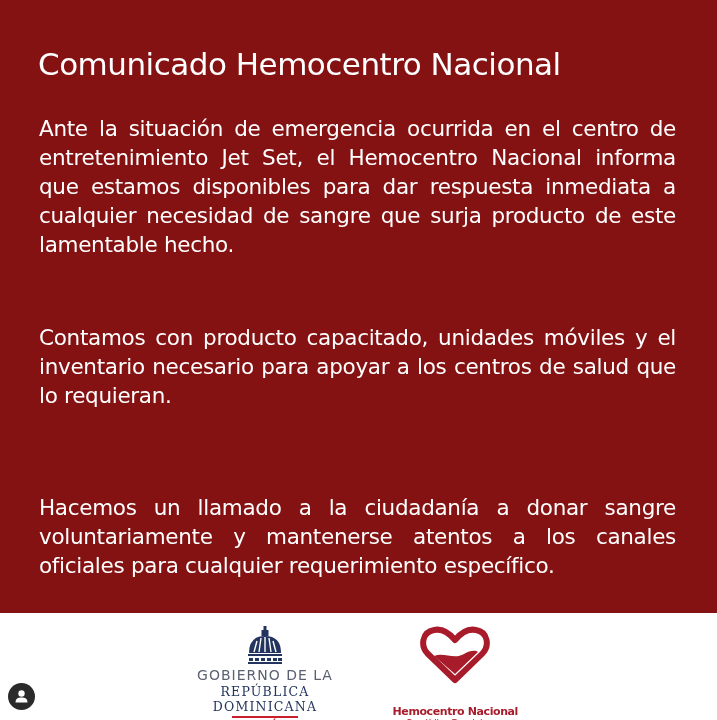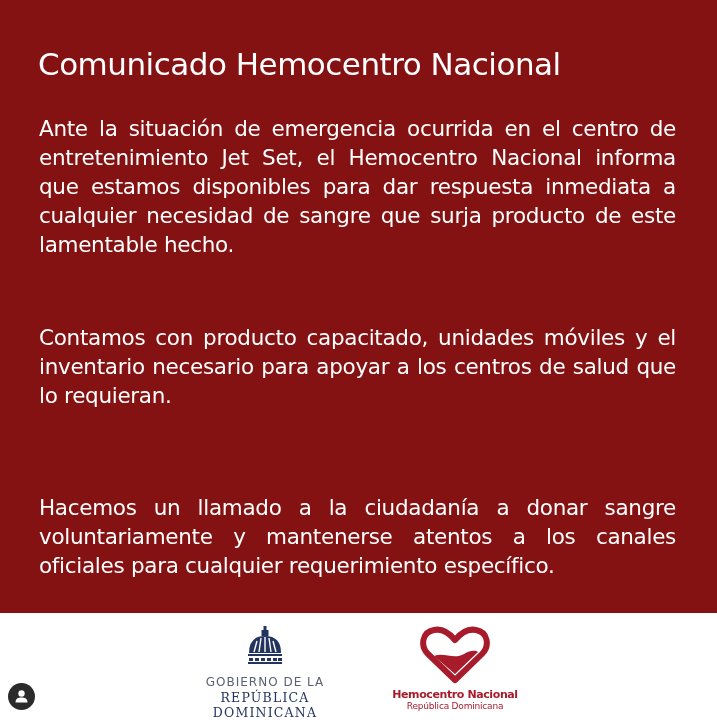--- a/index.html
+++ b/index.html
@@ -6,26 +6,26 @@
   body{width:717px;height:720px;overflow:hidden;background:#fff;position:relative;font-family:"Liberation Sans",sans-serif;}
   .red{position:absolute;left:0;top:0;width:717px;height:613px;background:#851213;}
   .title{position:absolute;left:38px;top:46px;font-family:"DejaVu Sans",sans-serif;font-weight:normal;font-size:31px;color:#fff;letter-spacing:-0.5px;white-space:nowrap;}
   .para{position:absolute;left:39px;width:637px;color:#fff;font-family:"DejaVu Sans",sans-serif;font-size:21.5px;line-height:29px;text-align:justify;text-align-last:left;letter-spacing:-0.3px;}
   .p1{top:114px;}
   .p2{top:323px;}
   .p3{top:463px;margin-top:30px;}
   .white{position:absolute;left:0;top:613px;width:717px;height:107px;background:#fff;}
   .gov{position:absolute;left:170px;top:625px;width:190px;text-align:center;}
   .gov .dome{display:block;margin:0 auto;}
-  .gov .g1{font-family:"DejaVu Sans",sans-serif;font-size:12px;letter-spacing:1px;color:#5a6170;margin-top:10px;}
+  .gov .g1{font-family:"DejaVu Sans",sans-serif;font-size:14px;letter-spacing:1px;color:#5a6170;margin-top:2px;}
   .gov .g2{font-family:"DejaVu Serif",serif;font-size:12.5px;letter-spacing:1.2px;color:#23355f;margin-top:1px;}
   .gov .bar{width:66px;height:2px;background:#c8202d;margin:2px auto 2px;}
   .gov .g3{font-family:"DejaVu Serif",serif;font-size:12px;font-weight:bold;letter-spacing:0.6px;color:#c8202d;}
   .hemo{position:absolute;left:392px;top:626px;width:126px;text-align:center;}
-  .hemo .h1{font-family:"DejaVu Sans",sans-serif;font-size:11px;font-weight:bold;color:#a81b2b;letter-spacing:-0.4px;margin-top:0;}
+  .hemo .h1{font-family:"DejaVu Sans",sans-serif;font-size:11px;font-weight:bold;color:#a81b2b;letter-spacing:-0.4px;margin-top:17px;text-align:right;}
   .hemo .h2{font-family:"DejaVu Sans",sans-serif;font-size:9px;color:#a81b2b;letter-spacing:-0.2px;}
   .avatar{position:absolute;left:8px;top:683px;width:27px;height:27px;border-radius:50%;background:#2b2b2b;}
 </style>
 </head>
 <body>
 
 <div class="red"></div>
 <div class="title">Comunicado Hemocentro Nacional</div>
 <div class="para p1">Ante la situación de emergencia ocurrida en el centro de entretenimiento Jet Set, el Hemocentro Nacional informa que estamos disponibles para dar respuesta inmediata a cualquier necesidad de sangre que surja producto de este lamentable hecho.</div>
 <div class="para p2">Contamos con producto capacitado, unidades móviles y el inventario necesario para apoyar a los centros de salud que lo requieran.</div>

